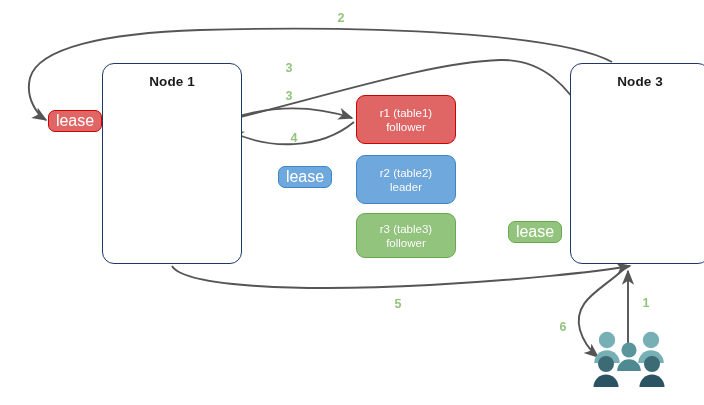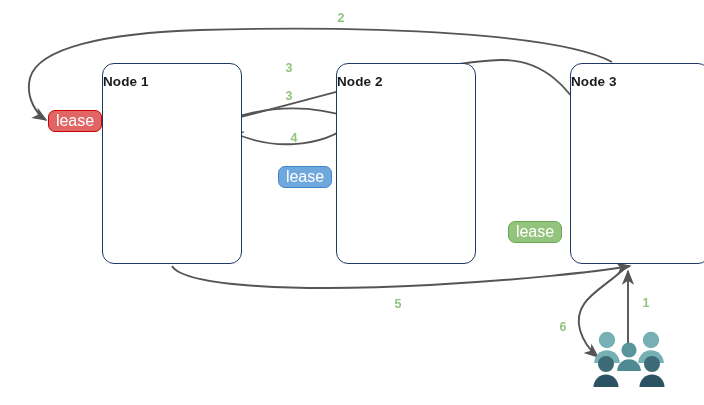--- a/index.html
+++ b/index.html
@@ -33,21 +33,21 @@
     border: 1.6px solid #1f3864;
     border-radius: 12px;
     background: #ffffff;
     z-index: 3;
   }
   .node-title {
     position: absolute;
     left: 0;
     right: 0;
     top: 10px;
-    text-align: left;
+    text-align: center;
     font-size: 13.5px;
     font-weight: bold;
     color: #1a1a1a;
     letter-spacing: 0.1px;
   }
 
   
   .replica {
     position: absolute;
     box-sizing: border-box;
@@ -137,23 +137,20 @@
   </div>
   <div class="replica rep-blue" style="left:122px; top:155px; width:100px; height:49px;">
     <span>r2 (table2)</span>
     <span>follower</span>
   </div>
   <div class="replica rep-green" style="left:122px; top:213px; width:100px; height:45px;">
     <span>r3 (table3)</span>
     <span>follower</span>
   </div>
 
-  <div class="node" style="left:336px; top:63px; width:140px; height:201px;">
-    <div class="node-title">Node 2</div>
-  </div>
   <div class="replica rep-red" style="left:356px; top:95px; width:100px; height:49px;">
     <span>r1 (table1)</span>
     <span>follower</span>
   </div>
   <div class="replica rep-blue" style="left:356px; top:155px; width:100px; height:49px;">
     <span>r2 (table2)</span>
     <span>leader</span>
   </div>
   <div class="replica rep-green" style="left:356px; top:213px; width:100px; height:45px;">
     <span>r3 (table3)</span>

